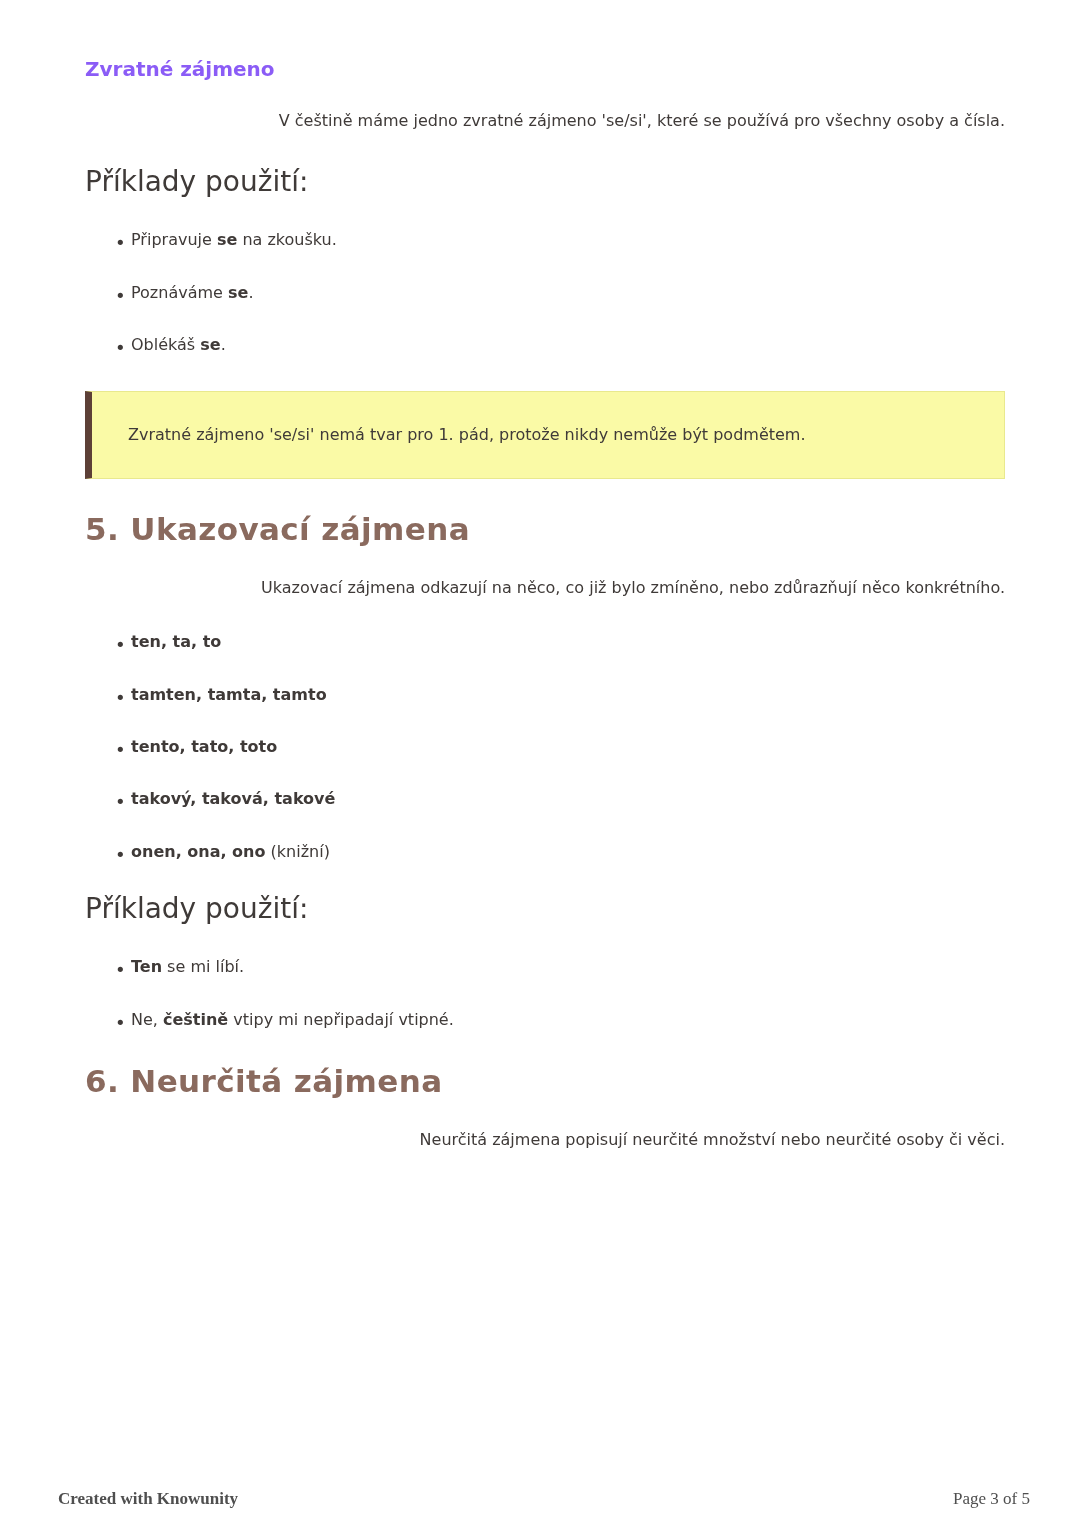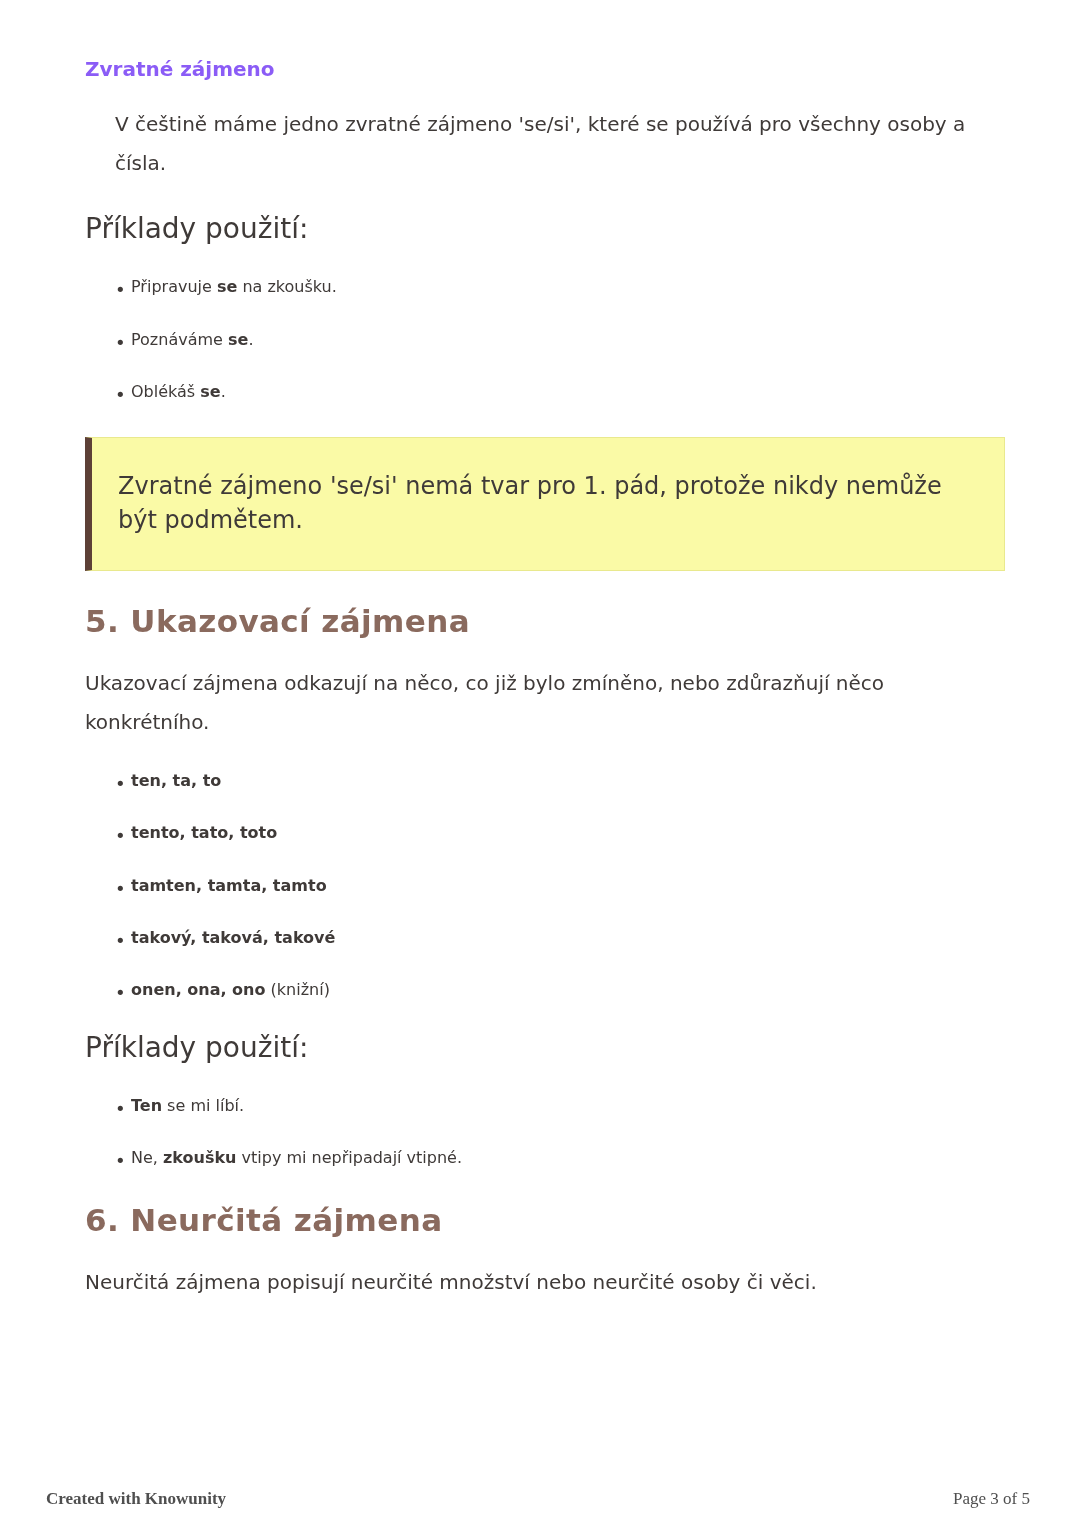--- a/index.html
+++ b/index.html
@@ -17,23 +17,24 @@
     padding: 57px 75px 0 85px;
   }
   .subheading {
     font-size: 20px;
     font-weight: 700;
     color: #8b5cf6;
     margin: 0;
     line-height: 1.2;
   }
   .para {
-    font-size: 20px;
+    font-size: 16px;
     line-height: 1.95;
     margin: 24px 0 0 0;
+    text-align: right;
   }
   .para.indented {
     margin-left: 30px;
   }
   .label {
     font-size: 28px;
     line-height: 1.4;
     margin: 26px 0 0 0;
   }
   ul.bullet-list {
@@ -56,36 +57,36 @@
     top: 1px;
     font-size: 18px;
     color: #3f3a38;
   }
   .runs b, .runs .b { font-weight: 700; }
   .callout {
     margin: 34px 0 0 0;
     background: #fafaa6;
     border: 1px solid #e9e98e;
     border-left: 7px solid #5d4037;
-    padding: 32px 26px;
-    font-size: 24px;
+    padding: 32px 36px;
+    font-size: 16px;
     line-height: 1.4;
   }
   .callout p { margin: 0; }
   h2.section-title {
     font-size: 31px;
     font-weight: 800;
     color: #8a6a5e;
     letter-spacing: 0.4px;
     margin: 32px 0 0 0;
     line-height: 1.2;
   }
   .footer {
     position: absolute;
-    left: 46px;
+    left: 58px;
     right: 50px;
     bottom: 18px;
     display: flex;
     justify-content: space-between;
     align-items: baseline;
     font-family: "Liberation Serif", serif;
     font-size: 17px;
     color: #4f4f4f;
   }
   .footer .brand { font-weight: 700; }
@@ -110,31 +111,31 @@
   <div class="callout">
     <p>Zvratné zájmeno 'se/si' nemá tvar pro 1. pád, protože nikdy nemůže být podmětem.</p>
   </div>
 
   <h2 class="section-title">5. Ukazovací zájmena</h2>
 
   <p class="para">Ukazovací zájmena odkazují na něco, co již bylo zmíněno, nebo zdůrazňují něco konkrétního.</p>
 
   <ul class="bullet-list">
     <li class="runs"><span class="b">ten, ta, to</span></li>
+    <li class="runs"><span class="b">tamten, tamta, tamto</span></li>
     <li class="runs"><span class="b">tento, tato, toto</span></li>
-    <li class="runs"><span class="b">tamten, tamta, tamto</span></li>
     <li class="runs"><span class="b">takový, taková, takové</span></li>
     <li class="runs"><span class="b">onen, ona, ono</span><span> (knižní)</span></li>
   </ul>
 
   <p class="label">Příklady použití:</p>
 
   <ul class="bullet-list">
     <li class="runs"><span class="b">Ten</span><span> se mi líbí.</span></li>
-    <li class="runs"><span>Ne, </span><span class="b">zkoušku</span><span> vtipy mi nepřipadají vtipné.</span></li>
+    <li class="runs"><span>Ne, </span><span class="b">češtině</span><span> vtipy mi nepřipadají vtipné.</span></li>
   </ul>
 
   <h2 class="section-title">6. Neurčitá zájmena</h2>
 
   <p class="para">Neurčitá zájmena popisují neurčité množství nebo neurčité osoby či věci.</p>
 
 </div>
 
 <div class="footer">
   <span class="brand">Created with Knowunity</span>

